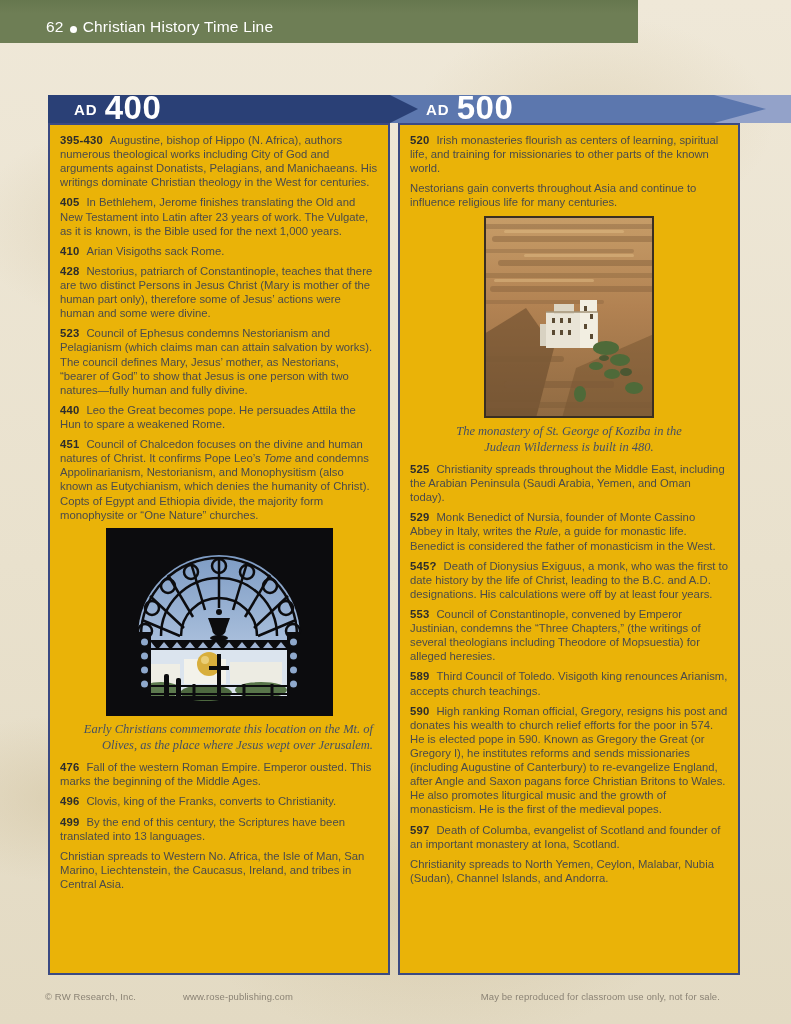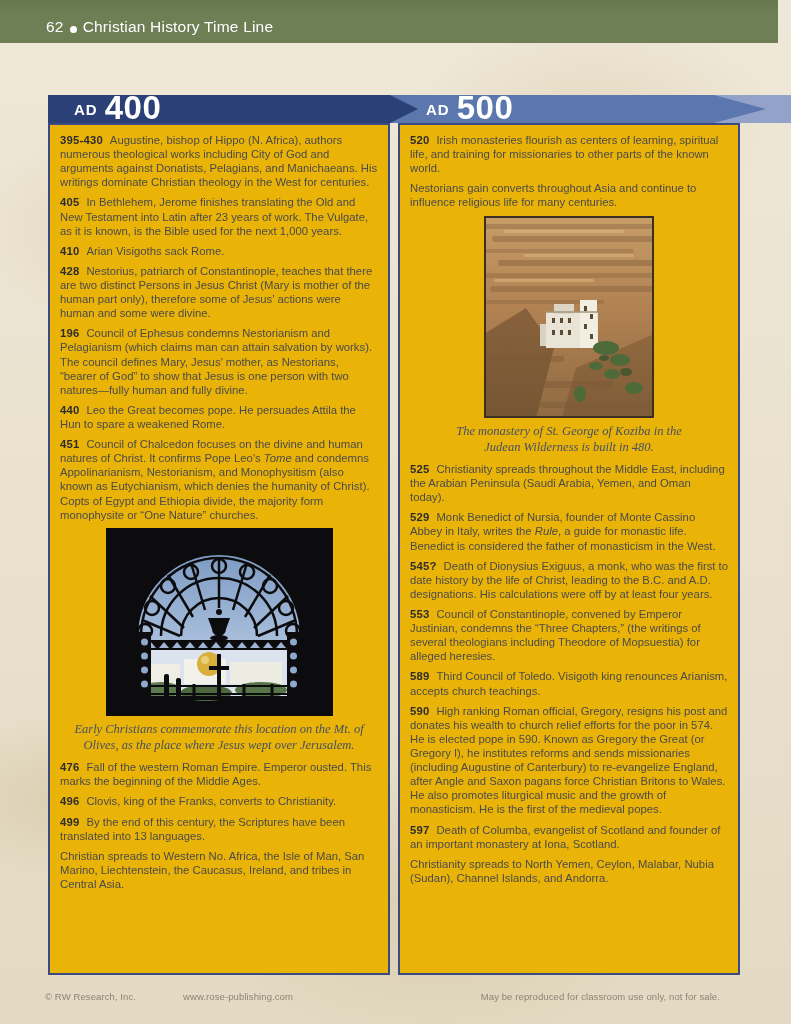--- a/index.html
+++ b/index.html
@@ -8,21 +8,21 @@
     font-family:"Liberation Sans",sans-serif;
     background:
       radial-gradient(ellipse 260px 160px at 18% 22%, rgba(210,195,160,.45), transparent 65%),
       radial-gradient(ellipse 300px 180px at 75% 12%, rgba(214,198,162,.4), transparent 60%),
       radial-gradient(ellipse 420px 240px at 55% 88%, rgba(198,180,138,.35), transparent 60%),
       radial-gradient(ellipse 240px 140px at 8% 78%, rgba(203,186,146,.4), transparent 60%),
       linear-gradient(to bottom, #efe8d8 0%, #e9e1cd 55%, #e3dac3 100%);
   }
   
   .topbar{
-    position:absolute;left:0;top:0;width:778px;height:43px;
+    position:absolute;left:0;top:0;width:638px;height:43px;
     background:linear-gradient(to bottom,#66774e 0%,#6e7e55 30%,#6e7e55 100%);
     color:#fff;display:flex;align-items:flex-end;padding:0 0 7px 46px;box-sizing:border-box;
     font-size:15.5px;letter-spacing:.2px;
   }
   .topbar .dot{display:inline-block;width:7px;height:7px;border-radius:50%;background:#fff;margin:0 6px 3px 6px;}
   
   .banner-row{position:absolute;left:0;top:95px;width:791px;height:28px;}
   .light-strip{position:absolute;left:430px;top:0;right:0;height:28px;background:#93a2c9;}
   .banner{position:absolute;top:0;height:28px;display:flex;align-items:center;color:#fff;}
   .banner .era{font-weight:bold;font-size:15px;letter-spacing:1px;}
@@ -42,21 +42,21 @@
   .panel-400{left:48px;}
   .panel-500{left:398px;}
   .entry{margin:0 0 6px 0;font-size:11.3px;line-height:1.25;color:#4b4b4b;}
   .yr{font-weight:bold;color:#2d2d2d;margin-right:7px;letter-spacing:.2px;}
   .it{font-style:italic;}
   figure{margin:5px 0 7px 0;text-align:center;}
   figcaption{
     font-family:"Liberation Serif",serif;font-style:italic;
     font-size:12.5px;line-height:1.3;color:#455064;margin:5px auto 0 auto;
   }
-  .cap-400{max-width:308px;}
+  .cap-400{max-width:308px;text-align:right;}
   .cap-500{max-width:262px;}
   .photo{display:block;margin:0 auto;}
   
   .footer-item{position:absolute;top:991px;font-size:9.5px;color:#8b8375;letter-spacing:.1px;}
   .f-copy{left:45px;}
   .f-web{left:183px;}
   .f-lic{right:71px;}
 </style>
 </head>
 <body>
@@ -78,21 +78,21 @@
     <span class="yr-big">400</span>
   </div>
 </div>
 
 <section class="panel panel-400">
   <div id="col400-top">
       <p class="entry"><span class="yr">395-430</span><span>Augustine, bishop of Hippo (N. Africa), authors numerous theological works including City of God and arguments against Donatists, Pelagians, and Manichaeans. His writings dominate Christian theology in the West for centuries.</span></p>
       <p class="entry"><span class="yr">405</span><span>In Bethlehem, Jerome finishes translating the Old and New Testament into Latin after 23 years of work. The Vulgate, as it is known, is the Bible used for the next 1,000 years.</span></p>
       <p class="entry"><span class="yr">410</span><span>Arian Visigoths sack Rome.</span></p>
       <p class="entry"><span class="yr">428</span><span>Nestorius, patriarch of Constantinople, teaches that there are two distinct Persons in Jesus Christ (Mary is mother of the human part only), therefore some of Jesus’ actions were human and some were divine.</span></p>
-      <p class="entry"><span class="yr">196</span><span>Council of Ephesus condemns Nestorianism and Pelagianism (which claims man can attain salvation by works). The council defines Mary, Jesus’ mother, as Nestorians, “bearer of God” to show that Jesus is one person with two natures—fully human and fully divine.</span></p>
+      <p class="entry"><span class="yr">523</span><span>Council of Ephesus condemns Nestorianism and Pelagianism (which claims man can attain salvation by works). The council defines Mary, Jesus’ mother, as Nestorians, “bearer of God” to show that Jesus is one person with two natures—fully human and fully divine.</span></p>
       <p class="entry"><span class="yr">440</span><span>Leo the Great becomes pope. He persuades Attila the Hun to spare a weakened Rome.</span></p>
       <p class="entry"><span class="yr">451</span><span>Council of Chalcedon focuses on the divine and human natures of Christ. It confirms Pope Leo’s </span><span class="it">Tome</span><span> and condemns Appolinarianism, Nestorianism, and Monophysitism (also known as Eutychianism, which denies the humanity of Christ). Copts of Egypt and Ethiopia divide, the majority form monophysite or “One Nature” churches.</span></p>
     </div>
 
   <figure>
     <svg class="photo" width="227" height="188" viewBox="0 0 227 188">
       <defs>
         <linearGradient id="sky1" x1="0" y1="0" x2="0" y2="1">
           <stop offset="0" stop-color="#7e9cc4"></stop>
             <stop offset="0.6" stop-color="#a8bedb"></stop>

